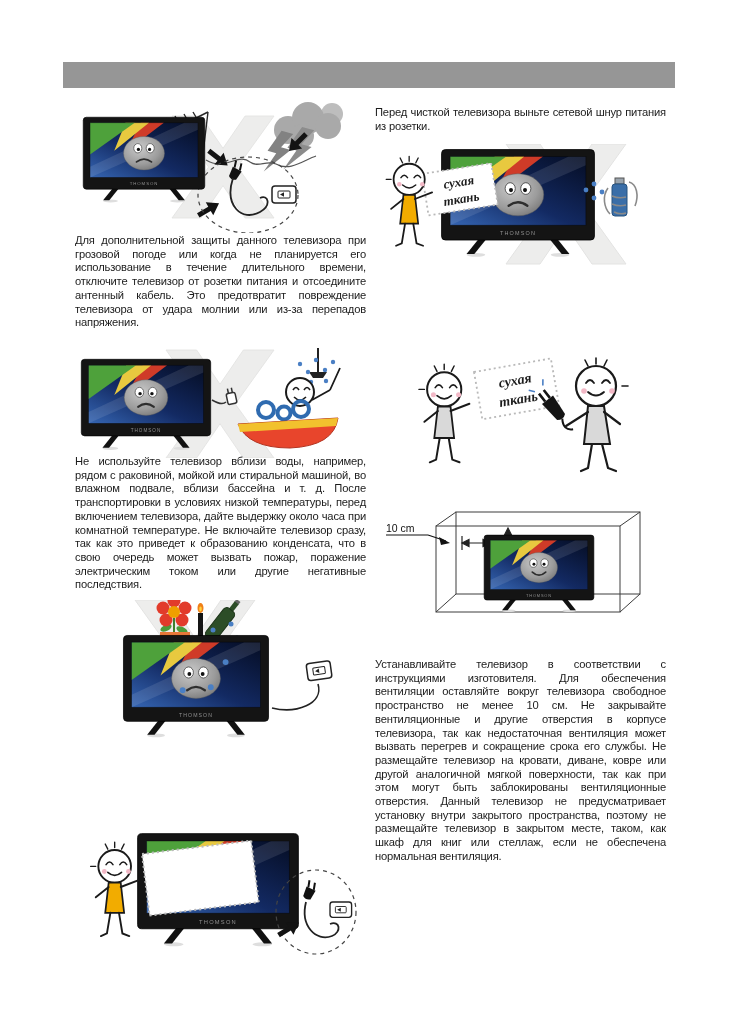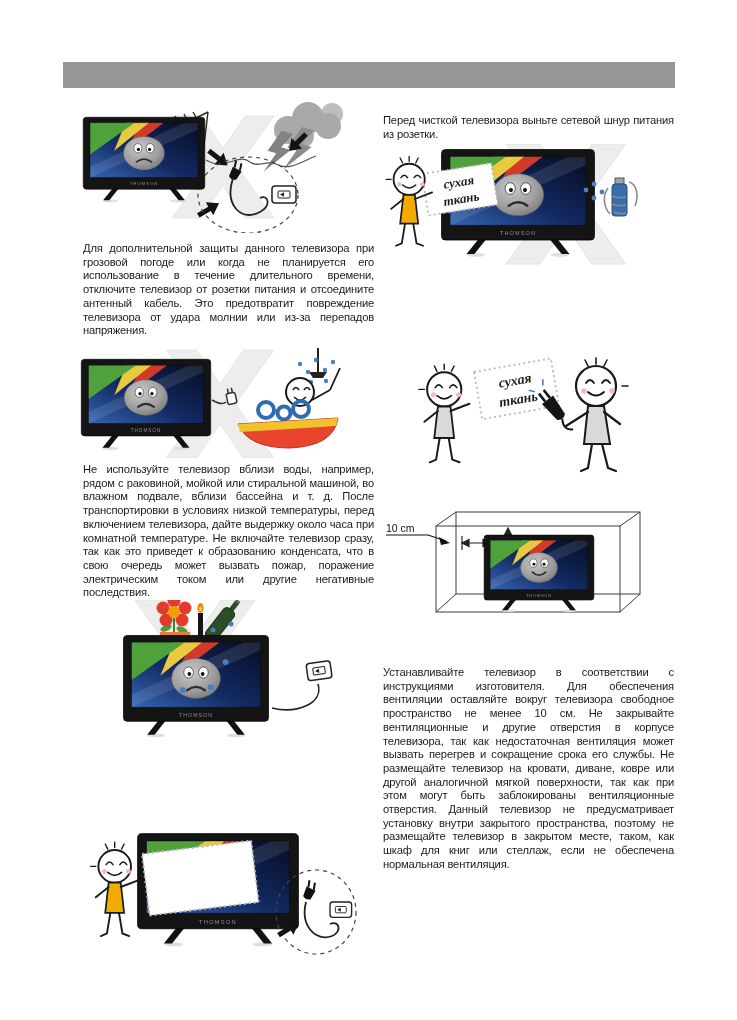--- a/index.html
+++ b/index.html
@@ -1,19 +1,19 @@
 <!DOCTYPE html>
 <html lang="ru"><head>
 <meta charset="utf-8">
 <style>
   html,body{margin:0;padding:0;background:#ffffff;}
   .page{position:relative;width:737px;height:1020px;background:#ffffff;overflow:hidden;
         font-family:"Liberation Sans",sans-serif;}
   .header-bar{position:absolute;left:63px;top:62px;width:612px;height:26px;}
-  .col-text{position:absolute;width:291px;margin:8px;
+  .col-text{position:absolute;width:291px;margin:0;
             font:400 11.2px/13.7px "Liberation Sans",sans-serif;
             letter-spacing:-0.18px;color:#1b1b1b;text-align:justify;}
   .illo{position:absolute;}
   .illo svg{display:block;width:100%;height:100%;}
   svg text{font-family:"Liberation Sans",sans-serif;}
   .cloth-text{font-family:"Liberation Serif",serif;font-style:italic;font-weight:bold;fill:#1c1c1c;}
 </style>
 </head>
 <body>
 

